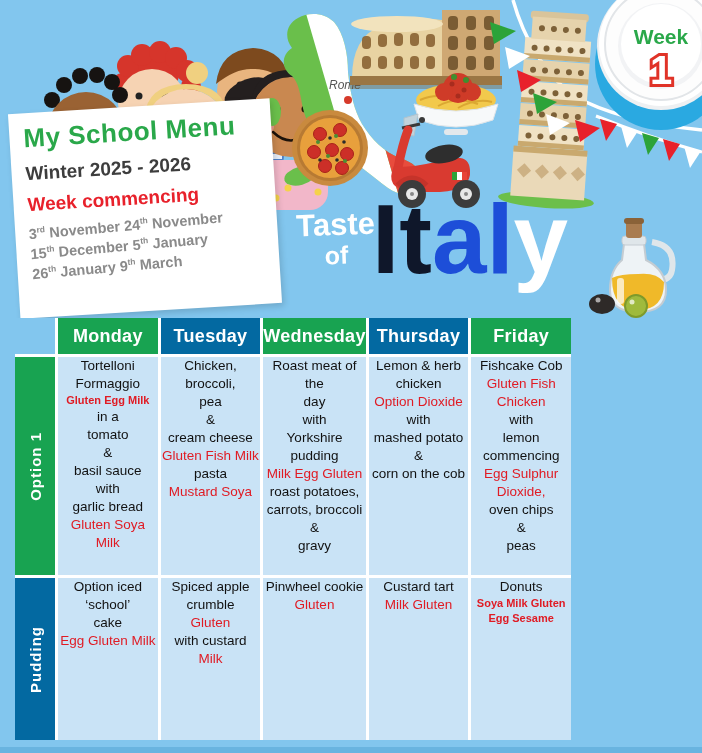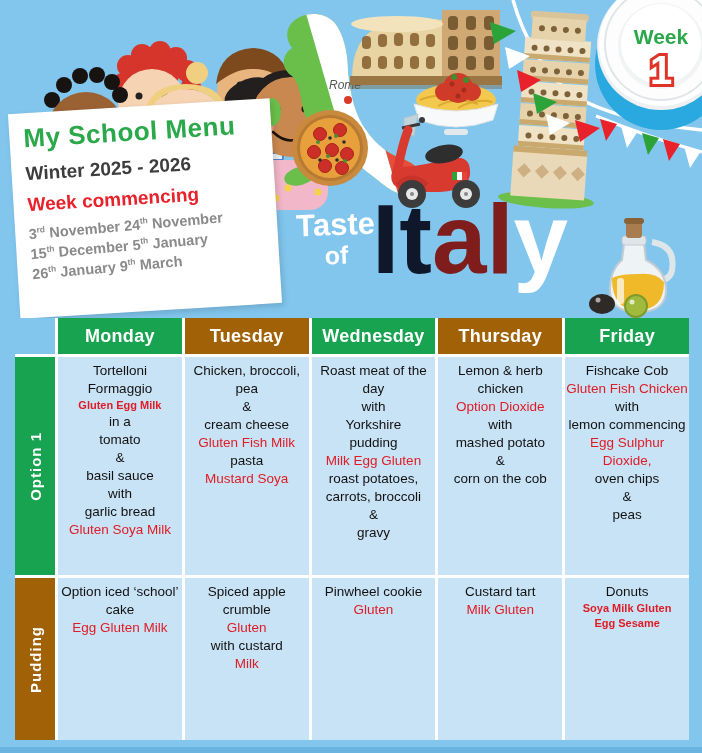--- a/index.html
+++ b/index.html
@@ -26,37 +26,37 @@
     position:absolute;left:283px;top:209px;width:106px;text-align:center;
     color:#fff;font-weight:800;transform:rotate(-2deg);z-index:2;line-height:1.05;
   }
   .taste .t1{font-size:31px}
   .taste .t2{font-size:25px}
   .italy{
     position:absolute;left:372px;top:190px;font-size:98px;font-weight:800;
     line-height:1;letter-spacing:0;z-index:2;white-space:nowrap;
   }
   .italy .g{color:#0f172a}
-  .italy .r{color:#7f1d1d}
+  .italy .r{color:#1d4ed8}
   .italy .w{color:#fff}
   
   .menu-grid{
-    position:absolute;left:15px;top:318px;width:674px;z-index:4;
+    position:absolute;left:15px;top:318px;width:556px;z-index:4;
     display:grid;grid-template-columns:40px repeat(5,1fr);
     grid-template-rows:36px 218px 162px;gap:3px;background:#fff;
   }
   .corner{background:#82c6ee}
   .day{display:flex;align-items:center;justify-content:center;
        color:#fff;font-weight:bold;font-size:18px;letter-spacing:.3px}
   .day.green,.rowlabel.green{background:#18a351}
-  .day.red,.rowlabel.red{background:#a16207}
+  .day.red,.rowlabel.red{background:#0369a1}
   .rowlabel{display:flex;align-items:center;justify-content:center;color:#fff}
   .rowlabel span{writing-mode:vertical-rl;transform:rotate(180deg);
        font-weight:bold;font-size:15px;letter-spacing:1px}
-  .cell{background:#c9e3f6;padding-top:5px;text-align:center;
+  .cell{background:#c9e3f6;text-align:center;
         font-size:13.5px;line-height:18px;color:#111}
   .line.allergen{color:#e01b24}
   .line.allergen-small{color:#e01b24;font-size:11px;font-weight:bold;line-height:15px}
   .bottom-strip{position:absolute;left:0;bottom:0;width:702px;height:6px;background:#69b4e0;z-index:5}
   .header-art{position:absolute;left:0;top:0;z-index:1}
 </style>
 </head>
 <body>
 
 <svg class="header-art" width="702" height="320" viewBox="0 0 702 320" aria-hidden="true">

